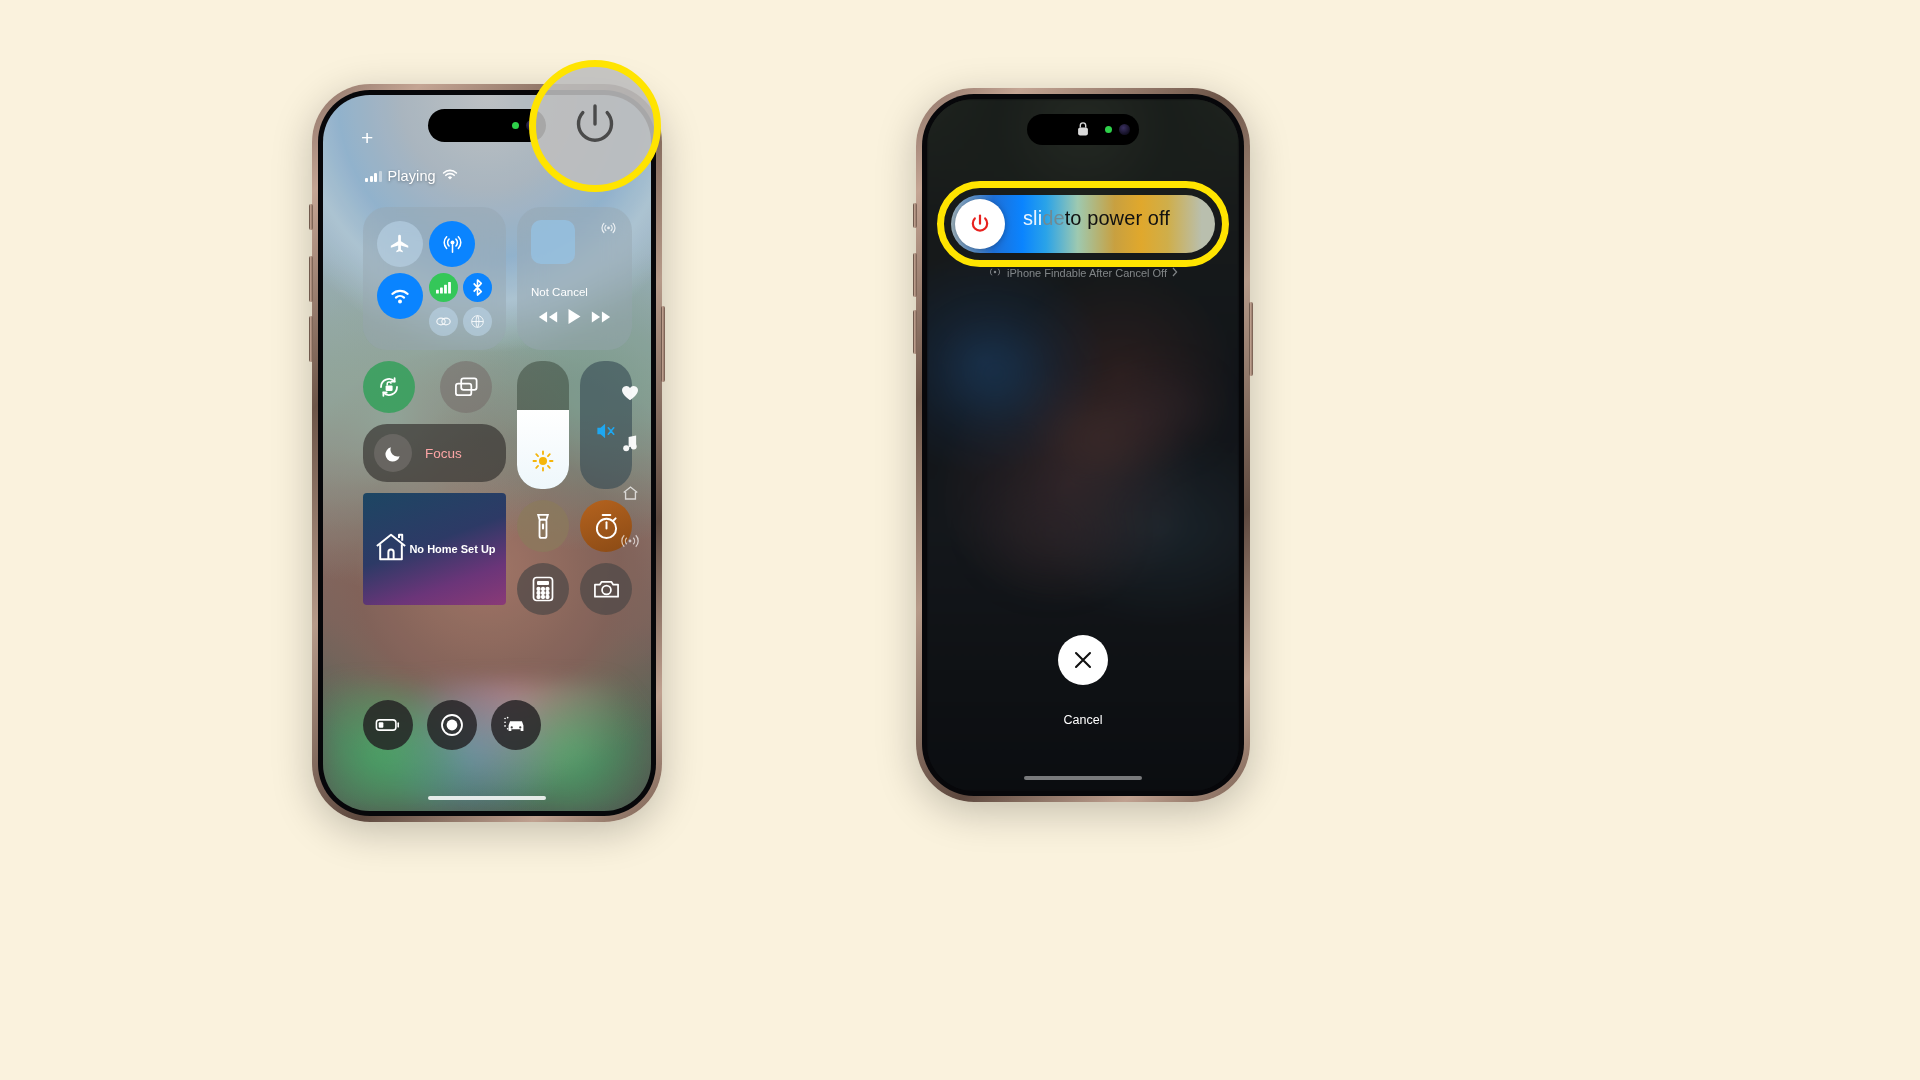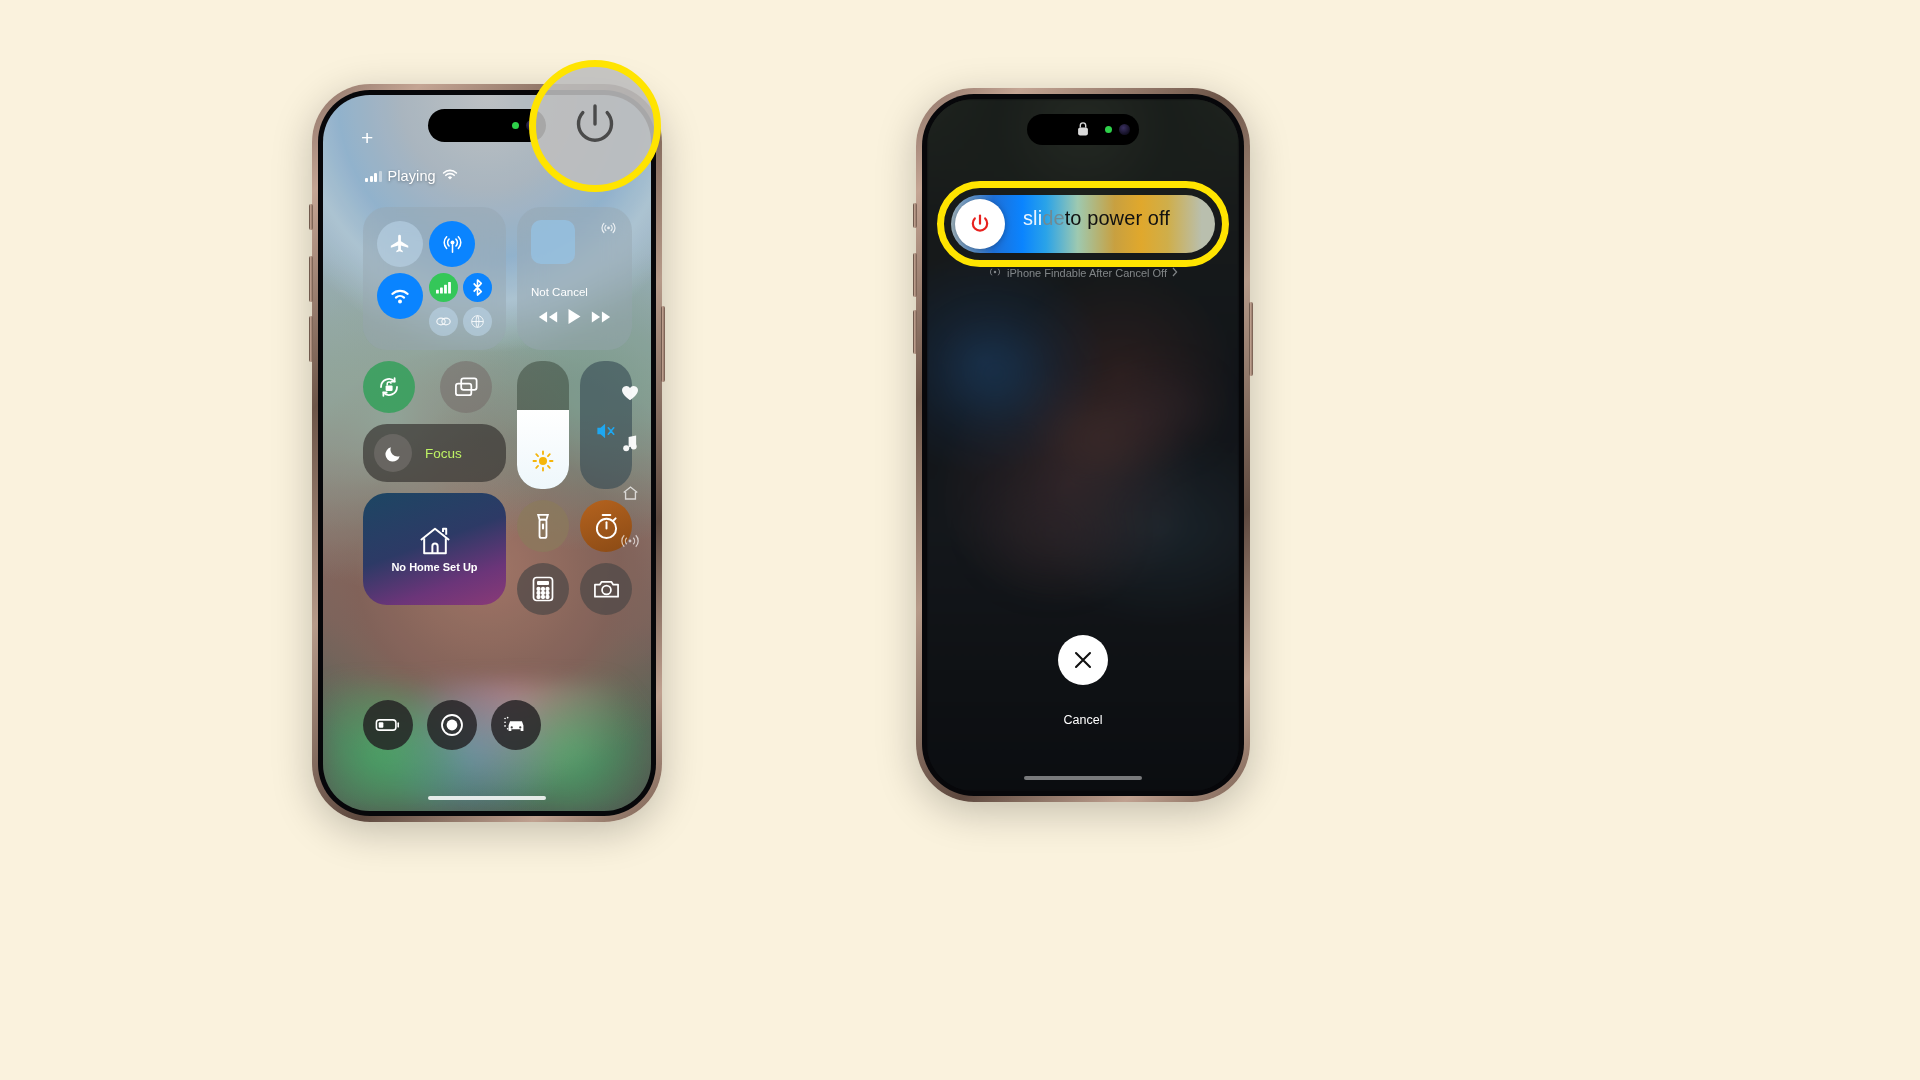--- a/index.html
+++ b/index.html
@@ -101,30 +101,30 @@
   .np-label { color:#fff; font-size:11.5px; font-weight:500; margin-top:22px; }
   .media-btns { display:flex; justify-content:space-between; align-items:center; margin-top:10px; padding:0 6px; color:#fff; }
 
   .row2 { display:grid; grid-template-columns:1fr 1fr; gap:11px; }
   .tile { width:52px; height:52px; border-radius:50%; display:flex; align-items:center; justify-content:center; color:#fff; }
   .t-green { background: rgba(52,160,90,0.85); }
   .t-grey  { background: rgba(120,112,108,0.62); }
 
   .focus-pill {
     height:58px; border-radius:24px; background: rgba(55,52,50,0.70);
-    display:flex; align-items:center; gap:13px; padding-left:11px; color:#bef264;
+    display:flex; align-items:center; gap:13px; padding-left:11px; color:#fca5a5;
   }
   .focus-ic { width:38px; height:38px; border-radius:50%; background: rgba(120,115,112,0.6);
     display:flex; align-items:center; justify-content:center; }
   .focus-txt { font-size:13.5px; font-weight:500; }
 
   .home-tile {
-    height:112px; border-radius:24px;
+    height:112px; border-radius:4px;
     background: linear-gradient(160deg,#1d4663 0%, #2d3a66 45%, #6b3579 75%, #8a3a77 100%);
-    display:flex; flex-direction:column; align-items:center; justify-content:center; color:#fff;
+    display:flex; flex-direction:row; align-items:center; justify-content:center; color:#fff;
   }
   .home-lbl { font-size:11px; font-weight:600; }
 
   .sliders { display:flex; gap:11px; }
   .sl { width:52px; height:128px; border-radius:24px; overflow:hidden; position:relative;
         background: rgba(60,75,62,0.55); display:flex; align-items:flex-end; justify-content:center; }
   .sl-fill { position:absolute; left:0; right:0; bottom:0; }
   .sl-ic { position:relative; z-index:2; margin-bottom:13px; }
 
   .sq-grid { display:grid; grid-template-columns:1fr 1fr; gap:11px; }

